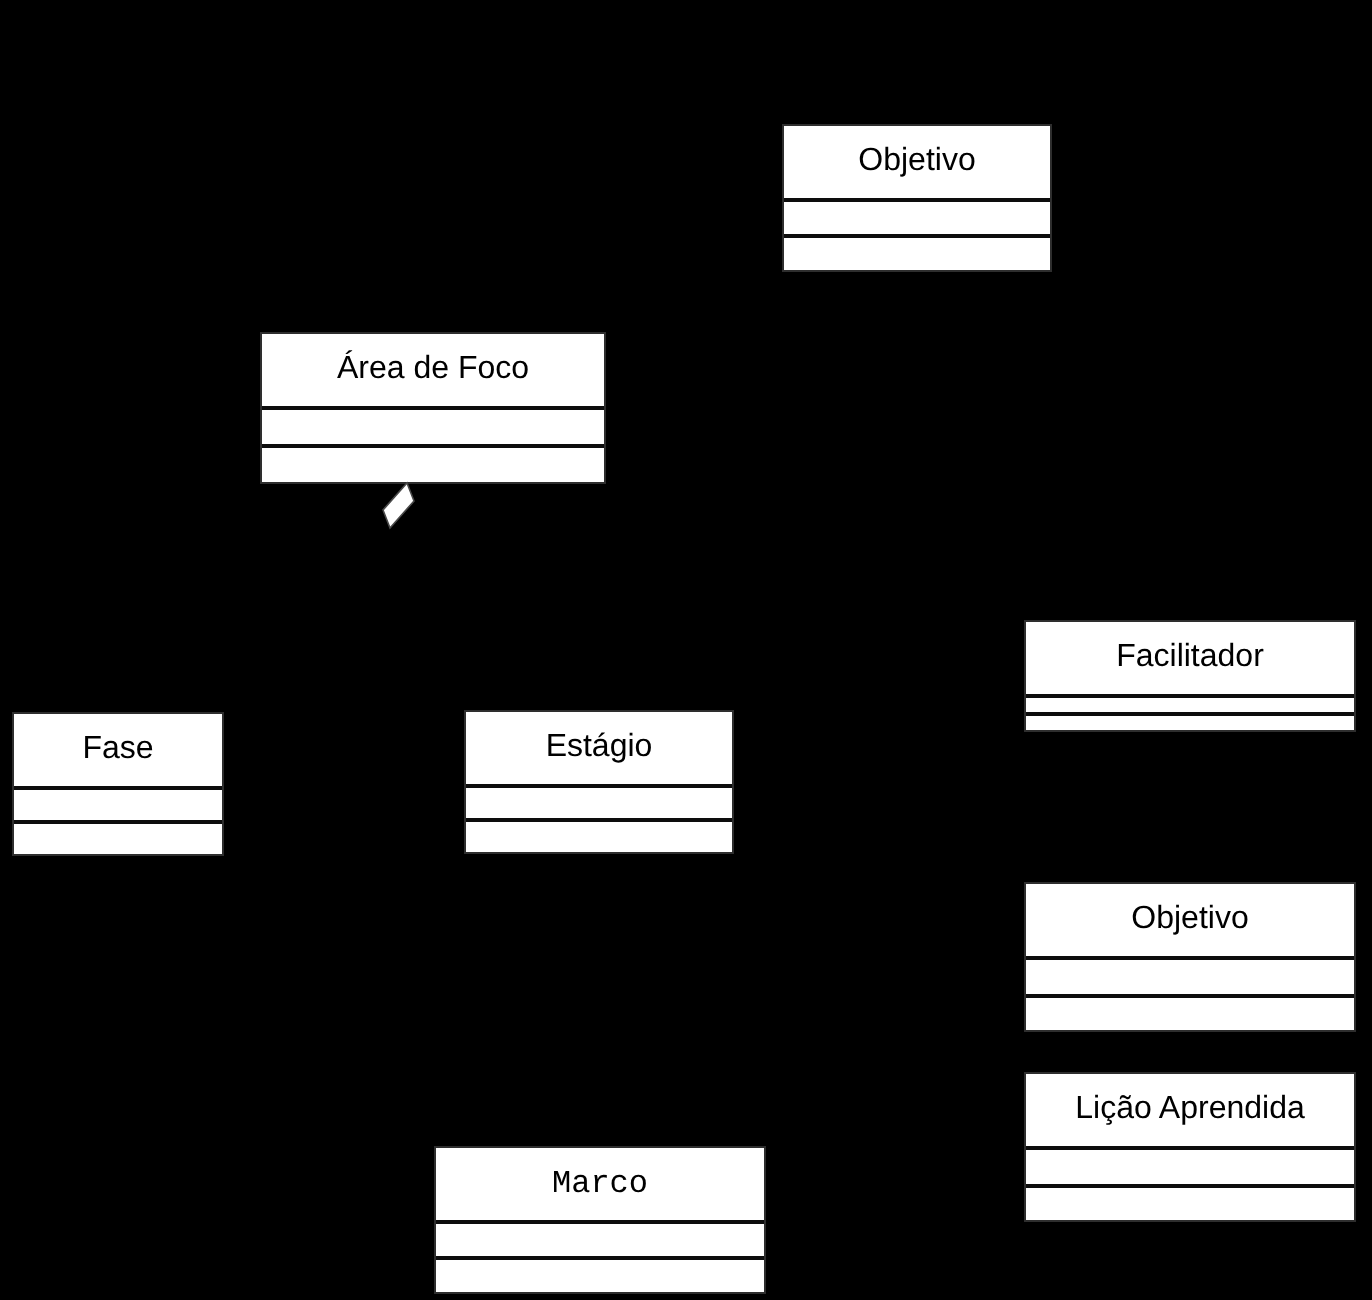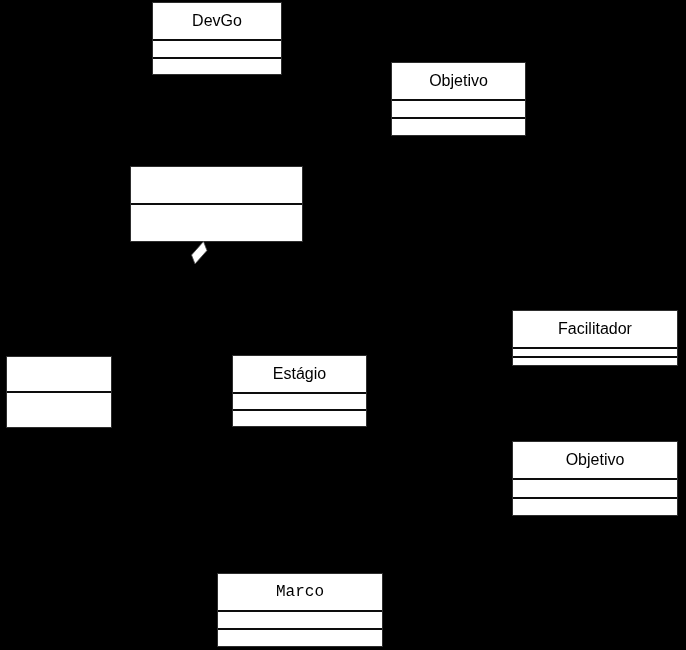--- a/index.html
+++ b/index.html
@@ -60,60 +60,62 @@
     width: 686px;
     height: 650px;
     pointer-events: none;
   }
 </style>
 </head>
 <body>
 
 <div id="stage">
 
-  <div class="uml-class b-devgo">
-    <div class="uml-title">DevGo</div>
-    <div class="uml-comp mid"></div>
-    <div class="uml-comp"></div>
-  </div>
 
   <div class="uml-class b-objetivo-top">
     <div class="uml-title">Objetivo</div>
     <div class="uml-comp mid"></div>
     <div class="uml-comp"></div>
   </div>
 
   <div class="uml-class b-area-de-foco">
+    <div class="uml-title">Área de Foco</div>
     <div class="uml-comp mid"></div>
     <div class="uml-comp"></div>
   </div>
 
   <div class="uml-class b-facilitador">
     <div class="uml-title">Facilitador</div>
     <div class="uml-comp mid"></div>
     <div class="uml-comp"></div>
   </div>
 
   <div class="uml-class b-fase">
+    <div class="uml-title">Fase</div>
     <div class="uml-comp mid"></div>
     <div class="uml-comp"></div>
   </div>
 
   <div class="uml-class b-estagio">
     <div class="uml-title">Estágio</div>
     <div class="uml-comp mid"></div>
     <div class="uml-comp"></div>
   </div>
 
   <div class="uml-class b-objetivo-right">
     <div class="uml-title">Objetivo</div>
     <div class="uml-comp mid"></div>
     <div class="uml-comp"></div>
   </div>
 
+  <div class="uml-class b-licao">
+    <div class="uml-title">Lição Aprendida</div>
+    <div class="uml-comp mid"></div>
+    <div class="uml-comp"></div>
+  </div>
 
   <div class="uml-class b-marco">
     <div class="uml-title">Marco</div>
     <div class="uml-comp mid"></div>
     <div class="uml-comp"></div>
   </div>
 
   <svg id="connector-overlay" viewBox="0 0 686 650" xmlns="http://www.w3.org/2000/svg">
     <polygon points="203.5,241.5 207,250.5 195,264 191.5,255" fill="#ffffff" stroke="#4a4a4a" stroke-width="0.8"></polygon>
   </svg>

